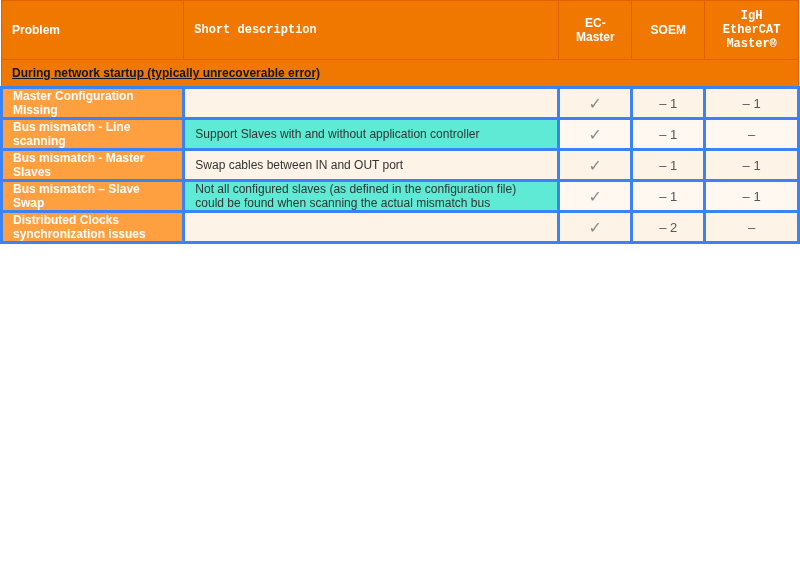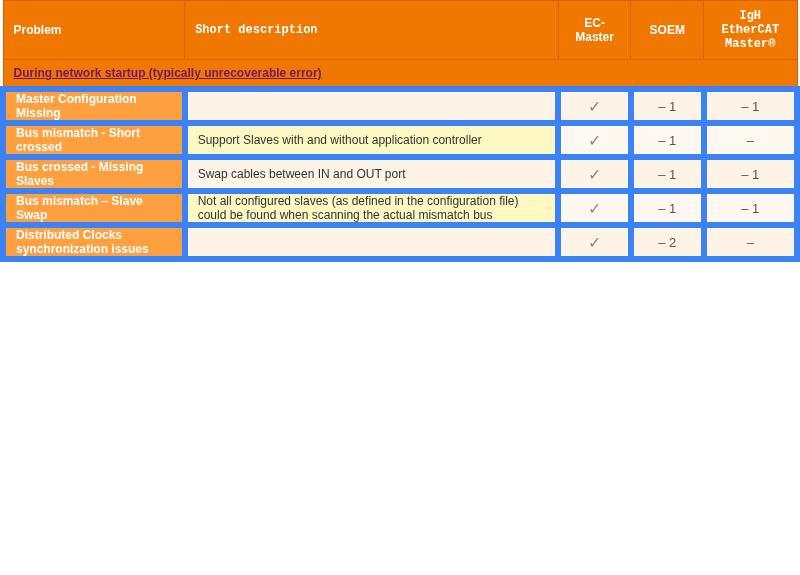--- a/index.html
+++ b/index.html
@@ -25,39 +25,39 @@
       padding: 8px 10px;
       text-align: left;
       border: 1px solid #e06000;
       vertical-align: middle;
     }
     th.center {
       text-align: center;
     }
     td {
       padding: 0 10px;
-      border: 6px solid #3b82f6;
+      border: 3px solid #3b82f6;
       vertical-align: middle;
     }
     .section-header td {
       background-color: #f07800;
-      color: #701a75;
+      color: #0f172a;
       font-weight: bold;
       text-decoration: underline;
       padding: 6px 10px;
       border: 1px solid #e06000;
     }
     .problem-cell {
       background-color: #ffa040;
       color: #fff;
       font-weight: bold;
       width: 170px;
     }
     .desc-cell {
-      background-color: #fef9c3;
+      background-color: #5eead4;
       width: 360px;
       color: #333;
     }
     .check-cell {
       text-align: center;
       background-color: #fff8f0;
       width: 70px;
     }
     .soem-cell {
       text-align: center;
@@ -109,28 +109,28 @@
       </tr>
 
     <tr class="data-row">
           <td class="problem-cell">Master Configuration Missing</td>
           <td class="desc-cell"></td>
           <td class="check-cell"><span class="checkmark">✓</span></td>
           <td class="soem-cell"><span class="dash-val">– 1</span></td>
           <td class="igh-cell"><span class="dash-val">– 1</span></td>
         </tr>
         <tr class="data-row">
-          <td class="problem-cell">Bus mismatch - Short crossed</td>
+          <td class="problem-cell">Bus mismatch - Line scanning</td>
           <td class="desc-cell">Support Slaves with and without application controller</td>
           <td class="check-cell"><span class="checkmark">✓</span></td>
           <td class="soem-cell"><span class="dash-val">– 1</span></td>
           <td class="igh-cell"><span class="dash-val">–</span></td>
         </tr>
         <tr class="data-row">
-          <td class="problem-cell">Bus crossed - Missing Slaves</td>
+          <td class="problem-cell">Bus mismatch - Master Slaves</td>
           <td class="desc-cell">Swap cables between IN and OUT port</td>
           <td class="check-cell"><span class="checkmark">✓</span></td>
           <td class="soem-cell"><span class="dash-val">– 1</span></td>
           <td class="igh-cell"><span class="dash-val">– 1</span></td>
         </tr>
         <tr class="data-row">
           <td class="problem-cell">Bus mismatch – Slave Swap</td>
           <td class="desc-cell">Not all configured slaves (as defined in the configuration file) could be found when scanning the actual mismatch bus</td>
           <td class="check-cell"><span class="checkmark">✓</span></td>
           <td class="soem-cell"><span class="dash-val">– 1</span></td>

